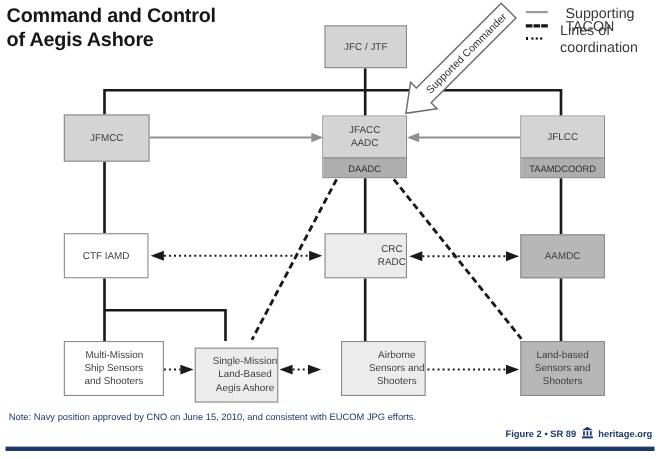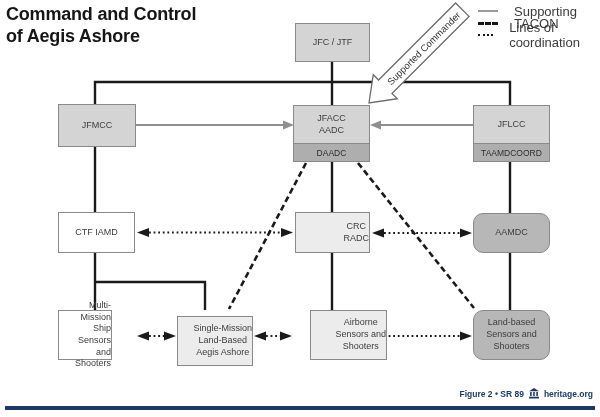--- a/index.html
+++ b/index.html
@@ -36,30 +36,30 @@
        font-size:9px;color:#3d3d3d;line-height:1.3;white-space:pre-line;}
   .split{position:absolute;z-index:2;border:1px solid var(--border);box-sizing:border-box;
          display:flex;flex-direction:column;}
   .split .top{flex:1;display:flex;align-items:center;justify-content:center;text-align:center;
               font-size:9px;color:#3d3d3d;line-height:1.3;white-space:pre-line;}
   .split .sub{height:17px;display:flex;align-items:center;justify-content:center;
               border-top:1px solid var(--border);font-size:8.5px;color:#2e2e2e;}
   .f-gray{background:var(--boxgray);}
   .f-white{background:#ffffff;text-align:right;}
   .f-lite{background:var(--litegray);justify-content:flex-end;}
-  .f-mid{background:var(--midgray);border-radius:10px;}
+  .f-mid{background:var(--midgray);}
   .f-sub{background:var(--subgray);}
   .b-jfc{left:295px;top:23px;width:75px;height:39px;}
   .b-jfmcc{left:58px;top:104px;width:78px;height:43px;}
   .b-jfacc{left:293px;top:105px;width:77px;height:57px;}
   .b-jflcc{left:473px;top:105px;width:77px;height:57px;}
   .b-ctf{left:58px;top:212px;width:77px;height:41px;}
   .b-crc{left:295px;top:212px;width:75px;height:41px;}
   .b-aamdc{left:473px;top:213px;width:77px;height:40px;}
-  .b-multi{left:58px;top:310px;width:54px;height:50px;}
+  .b-multi{left:58px;top:310px;width:91px;height:50px;}
   .b-single{left:177px;top:316px;width:76px;height:50px;}
   .b-air{left:310px;top:310px;width:77px;height:50px;}
   .b-land{left:473px;top:310px;width:77px;height:50px;}
   
   .note{position:absolute;left:8px;top:374px;font-size:8.5px;color:var(--navy);}
   .figrow{position:absolute;right:7px;top:388px;display:flex;align-items:center;gap:4px;
           font-size:8.5px;color:var(--navy);}
   .figlabel{font-weight:bold;}
   .sitelabel{font-weight:bold;}
   .navybar{position:absolute;left:5px;right:5px;top:406px;height:4px;background:var(--navy);}
@@ -168,20 +168,21 @@
     <span>Airborne
 Sensors and
 Shooters</span>
   </div>
   <div class="box f-mid b-land">
     <span>Land-based
 Sensors and
 Shooters</span>
   </div>
 
+  <div class="note">Note: Navy position approved by CNO on June 15, 2010, and consistent with EUCOM JPG efforts.</div>
   <div class="figrow">
     <span class="figlabel">Figure 2 • SR 89</span>
     <svg width="12" height="11" viewBox="0 0 12 11">
       <polygon points="6,0 11,3.2 1,3.2" fill="#1e3a6d"></polygon>
       <rect x="2.1" y="4" width="1.6" height="4" fill="#1e3a6d"></rect>
       <rect x="5.2" y="4" width="1.6" height="4" fill="#1e3a6d"></rect>
       <rect x="8.3" y="4" width="1.6" height="4" fill="#1e3a6d"></rect>
       <rect x="1" y="8.7" width="10" height="1.8" fill="#1e3a6d"></rect>
     </svg>
     <span class="sitelabel">heritage.org</span>

